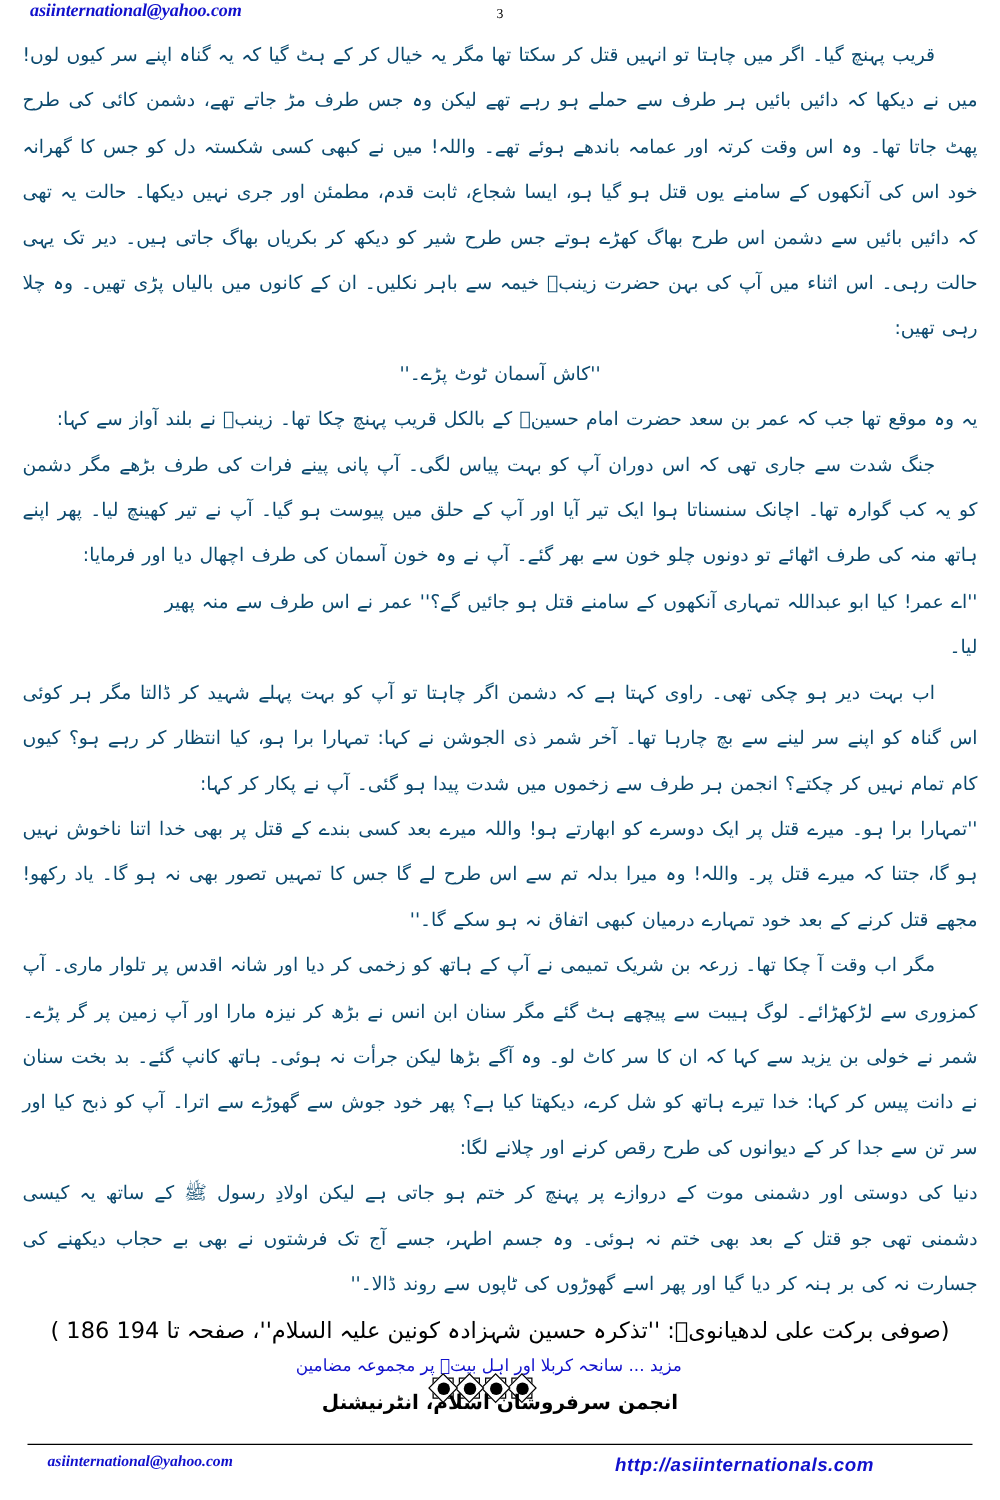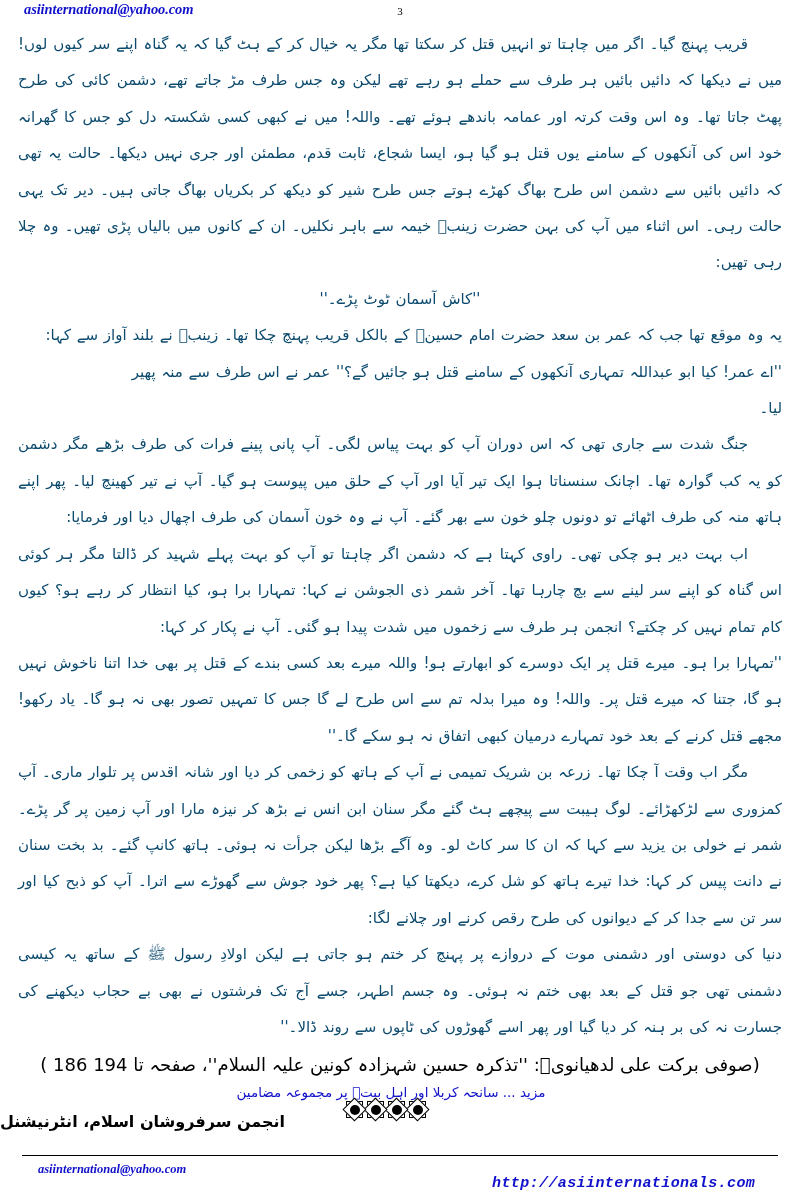--- a/index.html
+++ b/index.html
@@ -177,21 +177,21 @@
     background: #000000;
     z-index: 3;
   }
 
   
   .org-title {
     position: absolute;
     top: 1112px;
     left: 0;
     width: 800px;
-    text-align: left;
+    text-align: center;
     direction: rtl;
     font-family: "DejaVu Sans", sans-serif;
     font-weight: bold;
     font-size: 16px;
     letter-spacing: 0px;
     color: #000000;
   }
 
   
   .footer-rule {
@@ -217,22 +217,22 @@
     font-family: "Liberation Serif", "DejaVu Serif", serif;
     font-style: italic;
     font-weight: bold;
     font-size: 12.5px;
     color: #1111cc;
     white-space: nowrap;
   }
   .footer-url {
     position: absolute;
     left: 492px;
-    top: 15px;
-    font-family: Liberation Mono, monospace;
+    top: 4px;
+    font-family: Liberation Sans, sans-serif;
     font-style: italic;
     font-weight: bold;
     font-size: 15px;
     letter-spacing: 0.4px;
     color: #1111cc;
     white-space: nowrap;
   }
 </style>
 </head>
 <body>
@@ -245,23 +245,23 @@
   </div>
 
   <div class="body-area">
 
     <p class="para indent-first">قریب پہنچ گیا۔ اگر میں چاہتا تو انہیں قتل کر سکتا تھا مگر یہ خیال کر کے ہٹ گیا کہ یہ گناہ اپنے سر کیوں لوں! میں نے دیکھا کہ دائیں بائیں ہر طرف سے حملے ہو رہے تھے لیکن وہ جس طرف مڑ جاتے تھے، دشمن کائی کی طرح پھٹ جاتا تھا۔ وہ اس وقت کرتہ اور عمامہ باندھے ہوئے تھے۔ واللہ! میں نے کبھی کسی شکستہ دل کو جس کا گھرانہ خود اس کی آنکھوں کے سامنے یوں قتل ہو گیا ہو، ایسا شجاع، ثابت قدم، مطمئن اور جری نہیں دیکھا۔ حالت یہ تھی کہ دائیں بائیں سے دشمن اس طرح بھاگ کھڑے ہوتے جس طرح شیر کو دیکھ کر بکریاں بھاگ جاتی ہیں۔ دیر تک یہی حالت رہی۔ اس اثناء میں آپ کی بہن حضرت زینبؓ خیمہ سے باہر نکلیں۔ ان کے کانوں میں بالیاں پڑی تھیں۔ وہ چلا رہی تھیں:</p>
 
     <p class="para center-quote">''کاش آسمان ٹوٹ پڑے۔''</p>
 
     <p class="para">یہ وہ موقع تھا جب کہ عمر بن سعد حضرت امام حسینؓ کے بالکل قریب پہنچ چکا تھا۔ زینبؓ نے بلند آواز سے کہا:</p>
 
+    <p class="para indent-first">جنگ شدت سے جاری تھی کہ اس دوران آپ کو بہت پیاس لگی۔ آپ پانی پینے فرات کی طرف بڑھے مگر دشمن کو یہ کب گوارہ تھا۔ اچانک سنسناتا ہوا ایک تیر آیا اور آپ کے حلق میں پیوست ہو گیا۔ آپ نے تیر کھینچ لیا۔ پھر اپنے ہاتھ منہ کی طرف اٹھائے تو دونوں چلو خون سے بھر گئے۔ آپ نے وہ خون آسمان کی طرف اچھال دیا اور فرمایا:</p>
+
     <p class="para right-quote">''اے عمر! کیا ابو عبداللہ تمہاری آنکھوں کے سامنے قتل ہو جائیں گے؟'' عمر نے اس طرف سے منہ پھیر لیا۔</p>
-
-    <p class="para indent-first">جنگ شدت سے جاری تھی کہ اس دوران آپ کو بہت پیاس لگی۔ آپ پانی پینے فرات کی طرف بڑھے مگر دشمن کو یہ کب گوارہ تھا۔ اچانک سنسناتا ہوا ایک تیر آیا اور آپ کے حلق میں پیوست ہو گیا۔ آپ نے تیر کھینچ لیا۔ پھر اپنے ہاتھ منہ کی طرف اٹھائے تو دونوں چلو خون سے بھر گئے۔ آپ نے وہ خون آسمان کی طرف اچھال دیا اور فرمایا:</p>
 
 
     <p class="para indent-first">اب بہت دیر ہو چکی تھی۔ راوی کہتا ہے کہ دشمن اگر چاہتا تو آپ کو بہت پہلے شہید کر ڈالتا مگر ہر کوئی اس گناہ کو اپنے سر لینے سے بچ چارہا تھا۔ آخر شمر ذی الجوشن نے کہا: تمہارا برا ہو، کیا انتظار کر رہے ہو؟ کیوں کام تمام نہیں کر چکتے؟ انجمن ہر طرف سے زخموں میں شدت پیدا ہو گئی۔ آپ نے پکار کر کہا:</p>
 
     <p class="para">''تمہارا برا ہو۔ میرے قتل پر ایک دوسرے کو ابھارتے ہو! واللہ میرے بعد کسی بندے کے قتل پر بھی خدا اتنا ناخوش نہیں ہو گا، جتنا کہ میرے قتل پر۔ واللہ! وہ میرا بدلہ تم سے اس طرح لے گا جس کا تمہیں تصور بھی نہ ہو گا۔ یاد رکھو! مجھے قتل کرنے کے بعد خود تمہارے درمیان کبھی اتفاق نہ ہو سکے گا۔''</p>
 
     <p class="para indent-first">مگر اب وقت آ چکا تھا۔ زرعہ بن شریک تمیمی نے آپ کے ہاتھ کو زخمی کر دیا اور شانہ اقدس پر تلوار ماری۔ آپ کمزوری سے لڑکھڑائے۔ لوگ ہیبت سے پیچھے ہٹ گئے مگر سنان ابن انس نے بڑھ کر نیزہ مارا اور آپ زمین پر گر پڑے۔ شمر نے خولی بن یزید سے کہا کہ ان کا سر کاٹ لو۔ وہ آگے بڑھا لیکن جرأت نہ ہوئی۔ ہاتھ کانپ گئے۔ بد بخت سنان نے دانت پیس کر کہا: خدا تیرے ہاتھ کو شل کرے، دیکھتا کیا ہے؟ پھر خود جوش سے گھوڑے سے اترا۔ آپ کو ذبح کیا اور سر تن سے جدا کر کے دیوانوں کی طرح رقص کرنے اور چلانے لگا:</p>
 
 
     <p class="para">دنیا کی دوستی اور دشمنی موت کے دروازے پر پہنچ کر ختم ہو جاتی ہے لیکن اولادِ رسول ﷺ کے ساتھ یہ کیسی دشمنی تھی جو قتل کے بعد بھی ختم نہ ہوئی۔ وہ جسم اطہر، جسے آج تک فرشتوں نے بھی بے حجاب دیکھنے کی جسارت نہ کی بر ہنہ کر دیا گیا اور پھر اسے گھوڑوں کی ٹاپوں سے روند ڈالا۔''</p>

